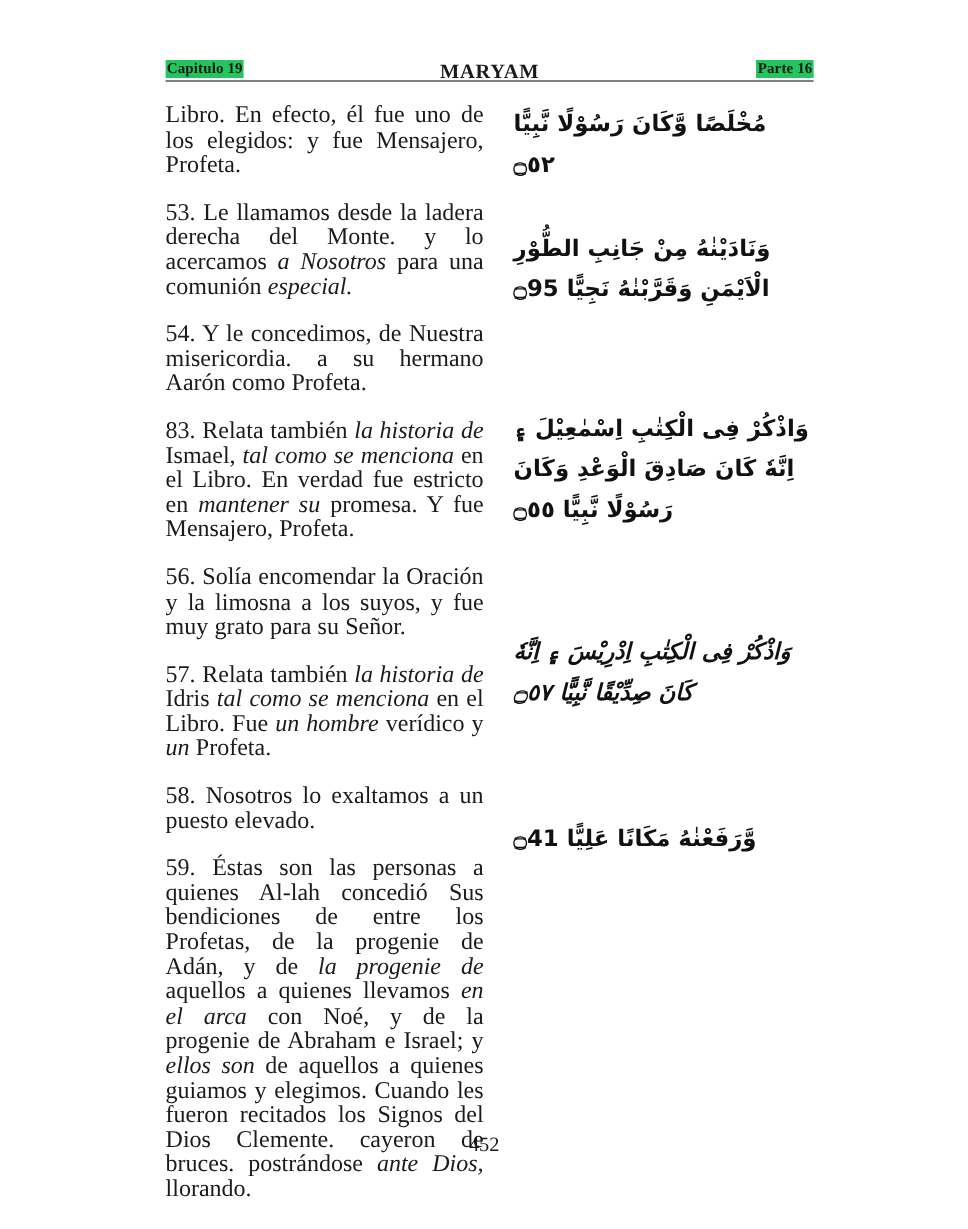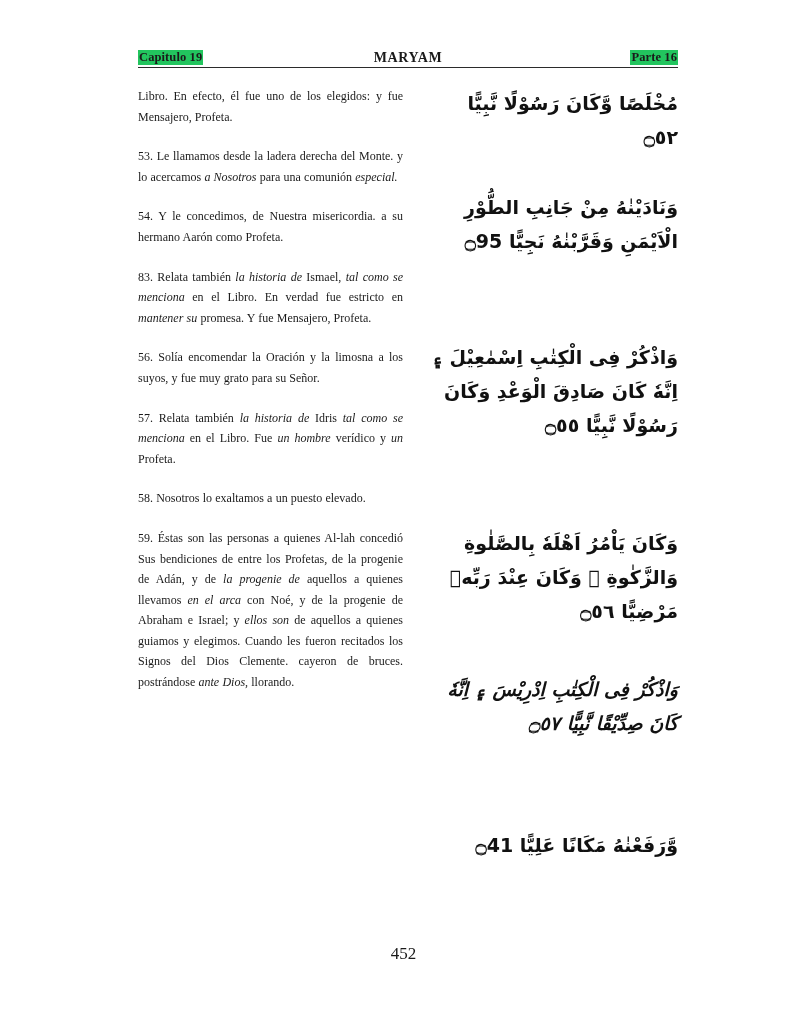--- a/index.html
+++ b/index.html
@@ -35,21 +35,21 @@
     font-weight: bold;
     font-size: 12.5px;
     letter-spacing: 0.1px;
     border-bottom: 1.4px solid #2b2b2b;
     padding-bottom: 2px;
   }
   .header .center {
     position: absolute;
     left: 0; right: 0;
     text-align: center;
-    font-size: 14px;
+    font-size: 17px;
     letter-spacing: 0.6px;
   }
   .header .left, .header .right {
     position: relative;
     z-index: 2;
     background: #22c55e;
     padding: 0 1px;
   }
 
   
@@ -70,33 +70,33 @@
     position: absolute;
     left: 290px;
     top: 0;
     width: 250px;
   }
 
   
   .es-para {
     text-align: justify;
     text-align-last: left;
-    font-size: 12px;
+    font-size: 20px;
     line-height: 20.6px;
     margin: 0 0 19px 0;
     hyphens: none;
     word-spacing: 0.2px;
   }
   .es-para i, .es-para em {
   }
 
   
   .ar-block {
     direction: rtl;
-    text-align: right;
+    text-align: left;
     font-family: "DejaVu Sans", "Liberation Sans", sans-serif;
     font-size: 19px;
     line-height: 34px;
     margin: 0 0 22px 0;
     color: #111111;
     font-weight: 600;
     white-space: normal;
   }
 
   
@@ -128,21 +128,20 @@
         <p class="es-para"><span>83. Relata también </span><i>la historia de</i><span> Ismael, </span><i>tal como se menciona</i><span> en el Libro. En verdad fue estricto en </span><i>mantener su</i><span> promesa. Y fue Mensajero, Profeta.</span></p>
         <p class="es-para"><span>56. Solía encomendar la Oración y la limosna a los suyos, y fue muy grato para su Señor.</span></p>
         <p class="es-para"><span>57. Relata también </span><i>la historia de</i><span> Idris </span><i>tal como se menciona</i><span> en el Libro. Fue </span><i>un hombre</i><span> verídico y </span><i>un</i><span> Profeta.</span></p>
         <p class="es-para"><span>58. Nosotros lo exaltamos a un puesto elevado.</span></p>
         <p class="es-para"><span>59. Éstas son las personas a quienes Al-lah concedió Sus bendiciones de entre los Profetas, de la progenie de Adán, y de </span><i>la progenie de</i><span> aquellos a quienes llevamos </span><i>en el arca</i><span> con Noé, y de la progenie de Abraham e Israel; y </span><i>ellos son</i><span> de aquellos a quienes guiamos y elegimos. Cuando les fueron recitados los Signos del Dios Clemente. cayeron de bruces. postrándose </span><i>ante Dios,</i><span> llorando.</span></p>
       </div>
     <div class="col-ar">
         <div class="ar-block" style="margin-bottom: 36px;">مُخْلَصًا وَّكَانَ رَسُوْلًا نَّبِيًّا ۝٥٢</div>
         <div class="ar-block" style="margin-bottom: 82px;">وَنَادَيْنٰهُ مِنْ جَانِبِ الطُّوْرِ الْاَيْمَنِ وَقَرَّبْنٰهُ نَجِيًّا ۝95</div>
         <div class="ar-block" style="margin-bottom: 84px;">وَاذْكُرْ فِى الْكِتٰبِ اِسْمٰعِيْلَ ۽ اِنَّهٗ كَانَ صَادِقَ الْوَعْدِ وَكَانَ رَسُوْلًا نَّبِيًّا ۝٥٥</div>
-        <div class="ar-block" style="margin-bottom: 44px;">وَكَانَ يَاْمُرُ اَهْلَهٗ بِالصَّلٰوةِ وَالزَّكٰوةِ ۽ وَكَانَ عِنْدَ رَبِّهٖ مَرْضِيًّا ۝٥٦</div>
         <div class="ar-block" style="margin-bottom: 88px; font-style: italic;">وَاذْكُرْ فِى الْكِتٰبِ اِدْرِيْسَ ۽ اِنَّهٗ كَانَ صِدِّيْقًا نَّبِيًّا ۝٥٧</div>
         <div class="ar-block" style="margin-bottom: 64px;">وَّرَفَعْنٰهُ مَكَانًا عَلِيًّا ۝41</div>
       </div>
   </div>
 
   <div class="folio">452</div>
 
 </div>
 
 </body></html>

